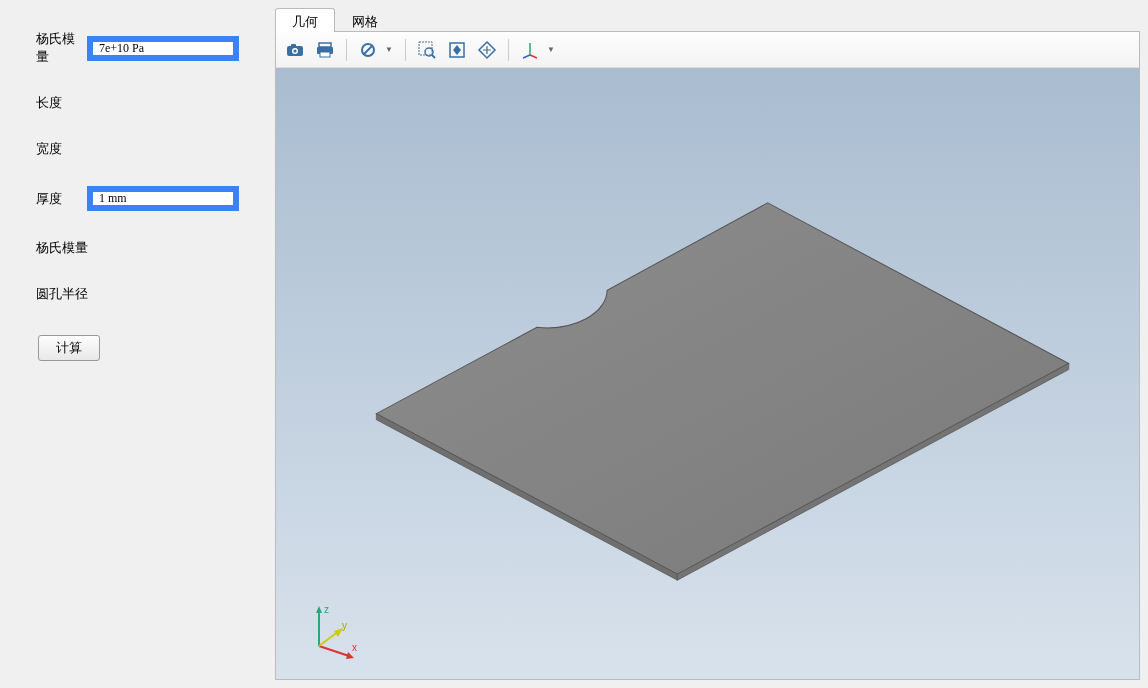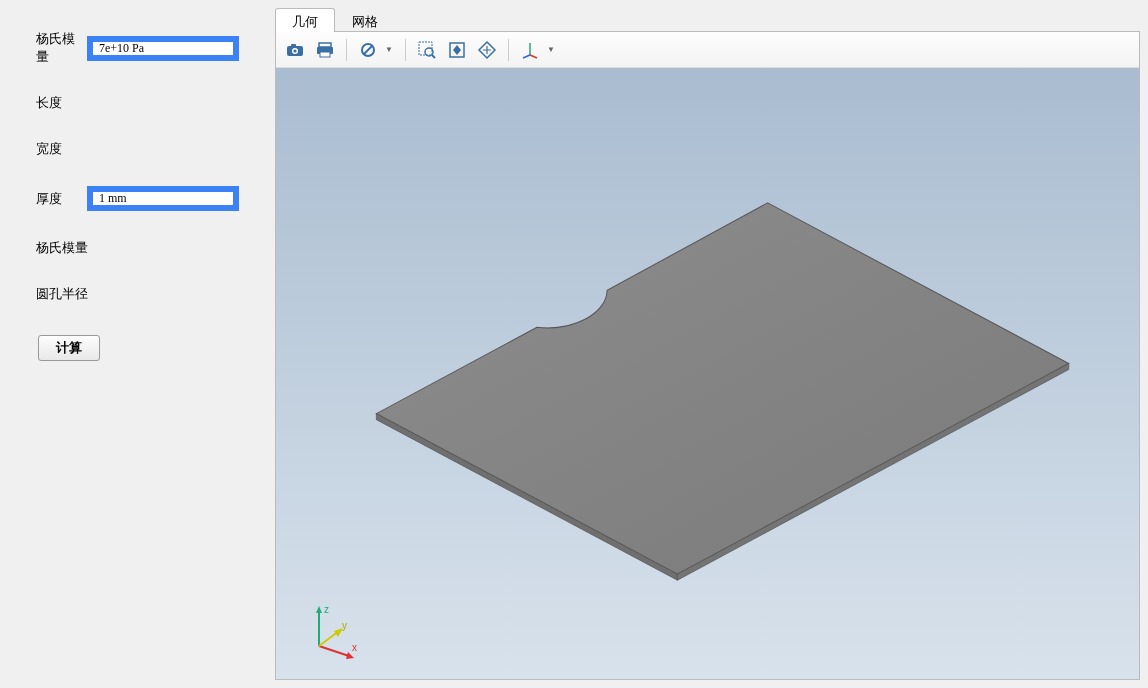--- a/index.html
+++ b/index.html
@@ -39,21 +39,20 @@
     .compute-btn {
       margin-top: 4px;
       margin-left: 2px;
       width: 62px;
       height: 26px;
       border: 1px solid #999;
       background: linear-gradient(#fdfdfd, #e8e8e8);
       border-radius: 3px;
       font-size: 13px;
       cursor: pointer;
-      font-weight: bold;
     }
     .right-panel {
       flex: 1;
       padding: 8px 8px 8px 0;
       display: flex;
       flex-direction: column;
     }
     .tabs {
       display: flex;
       height: 24px;

